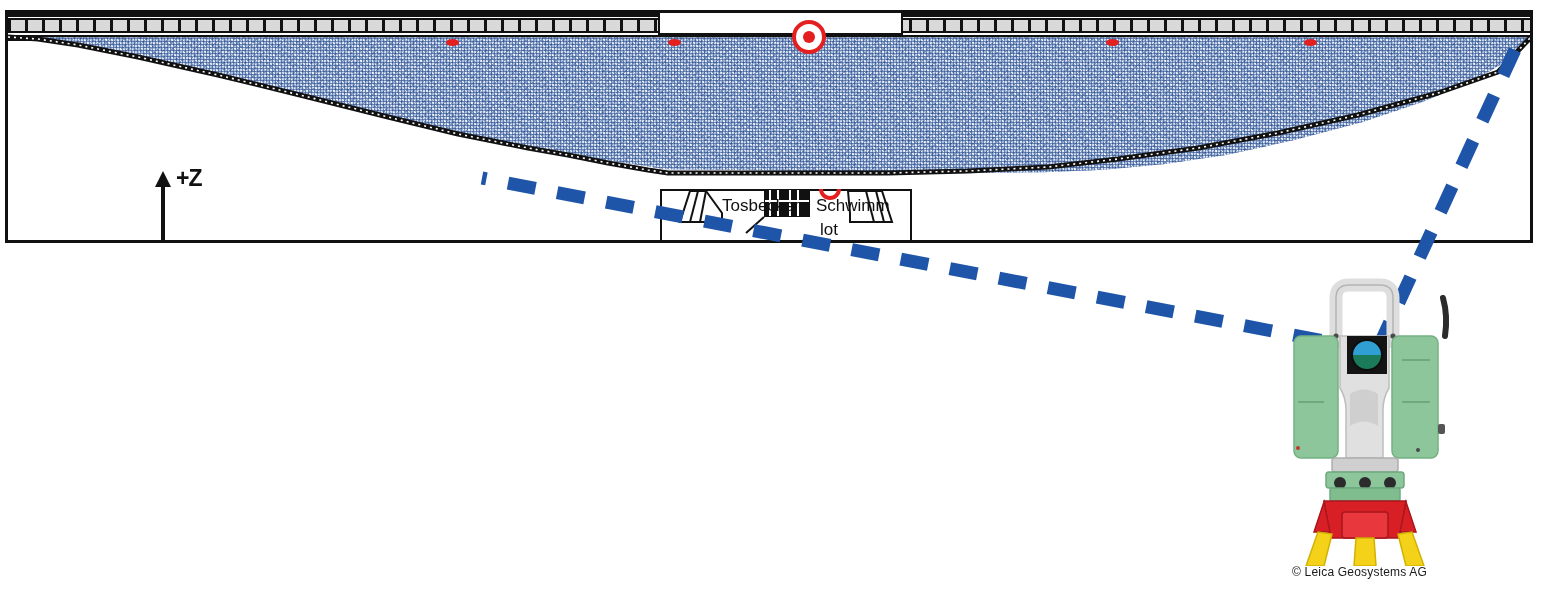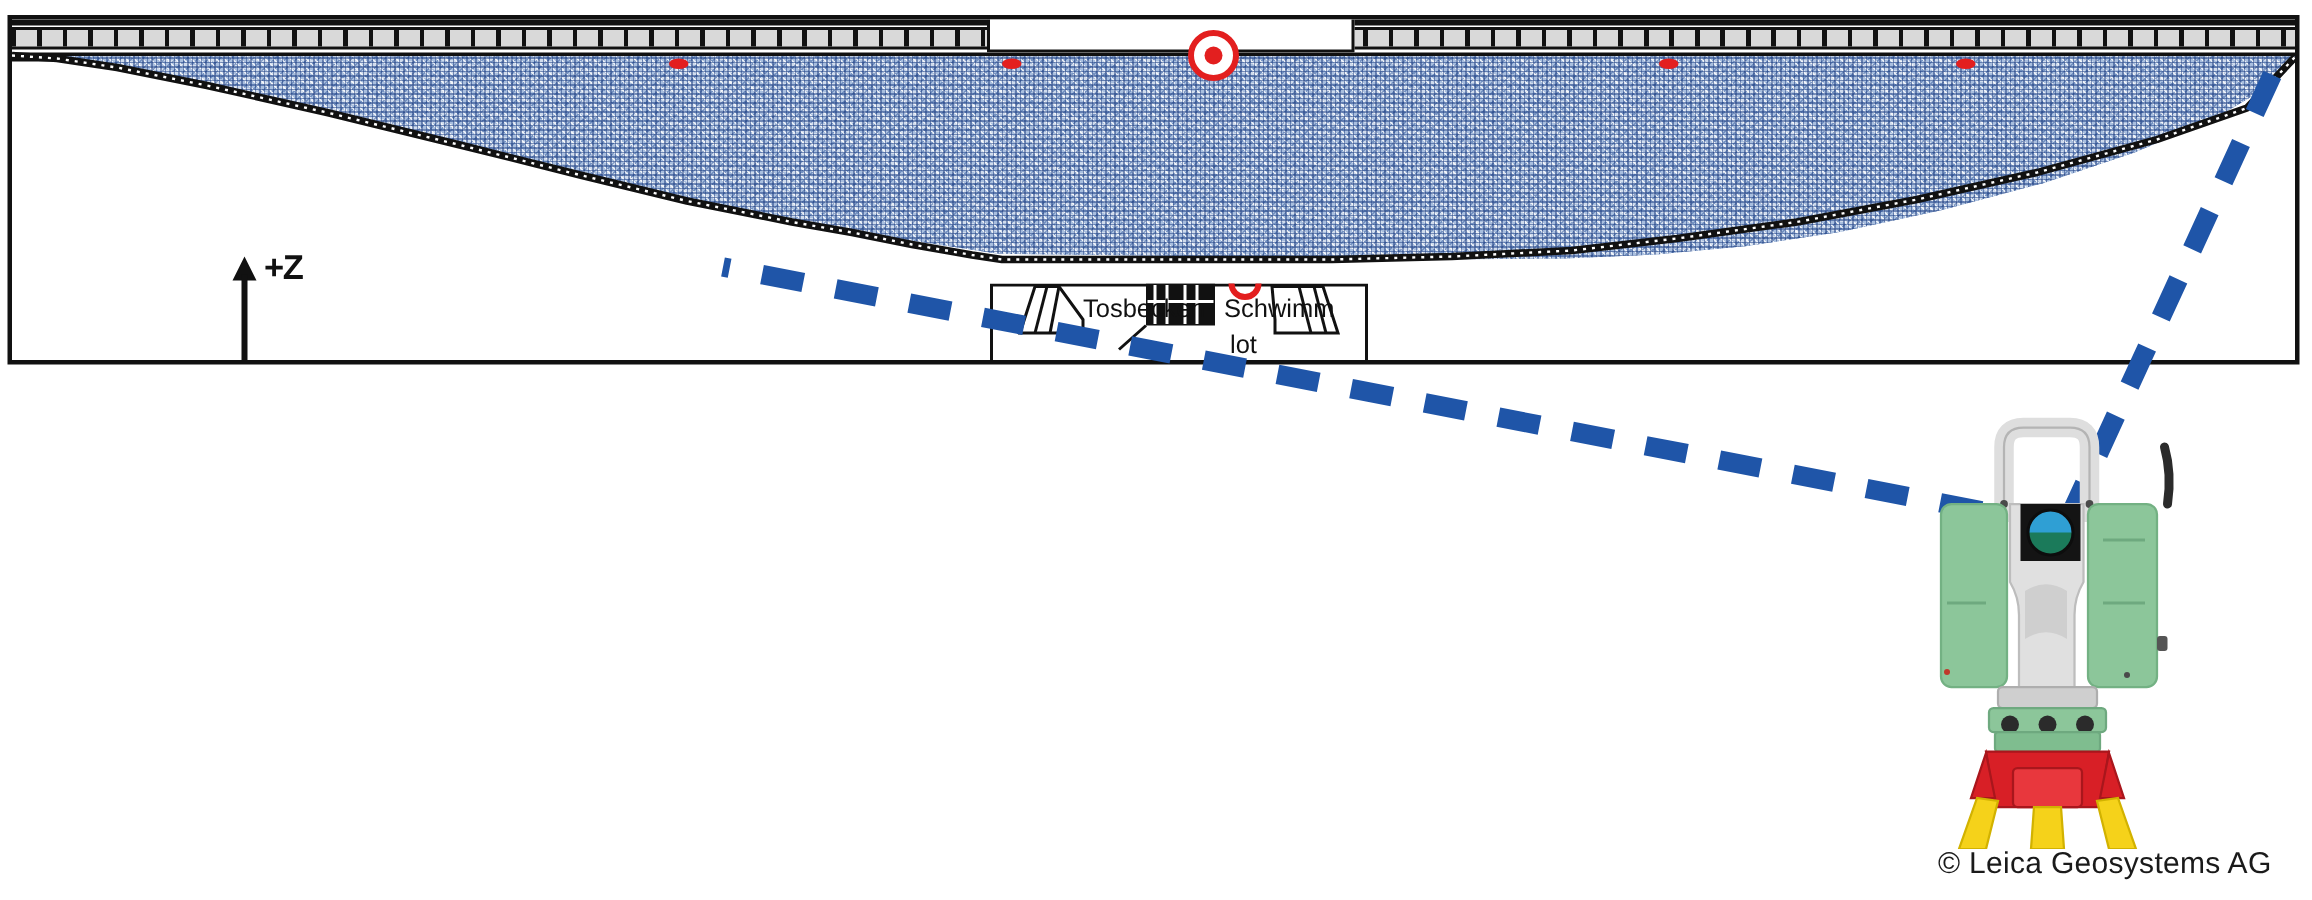--- a/index.html
+++ b/index.html
@@ -61,21 +61,21 @@
        border-bottom:16px solid #111;}
   #z-label{position:absolute;left:168px;top:152px;font-size:23px;font-weight:bold;
        color:#111;letter-spacing:-1px;z-index:5;}
 
   
   #rays{position:absolute;left:0;top:0;width:1541px;height:600px;z-index:8;
        pointer-events:none;}
 
   
   #scanner{position:absolute;left:1284px;top:276px;width:192px;height:290px;z-index:9;}
-  #copyright{position:absolute;left:1292px;top:565px;font-size:20px;color:#1a1a1a;
+  #copyright{position:absolute;left:1292px;top:565px;font-size:12px;color:#1a1a1a;
        letter-spacing:.2px;}
 </style>
 </head>
 <body>
 
 <div id="diagram-frame">
 
   <div id="water"></div>
 
   <svg id="profile-svg" viewBox="0 0 1522 227" preserveAspectRatio="none">

